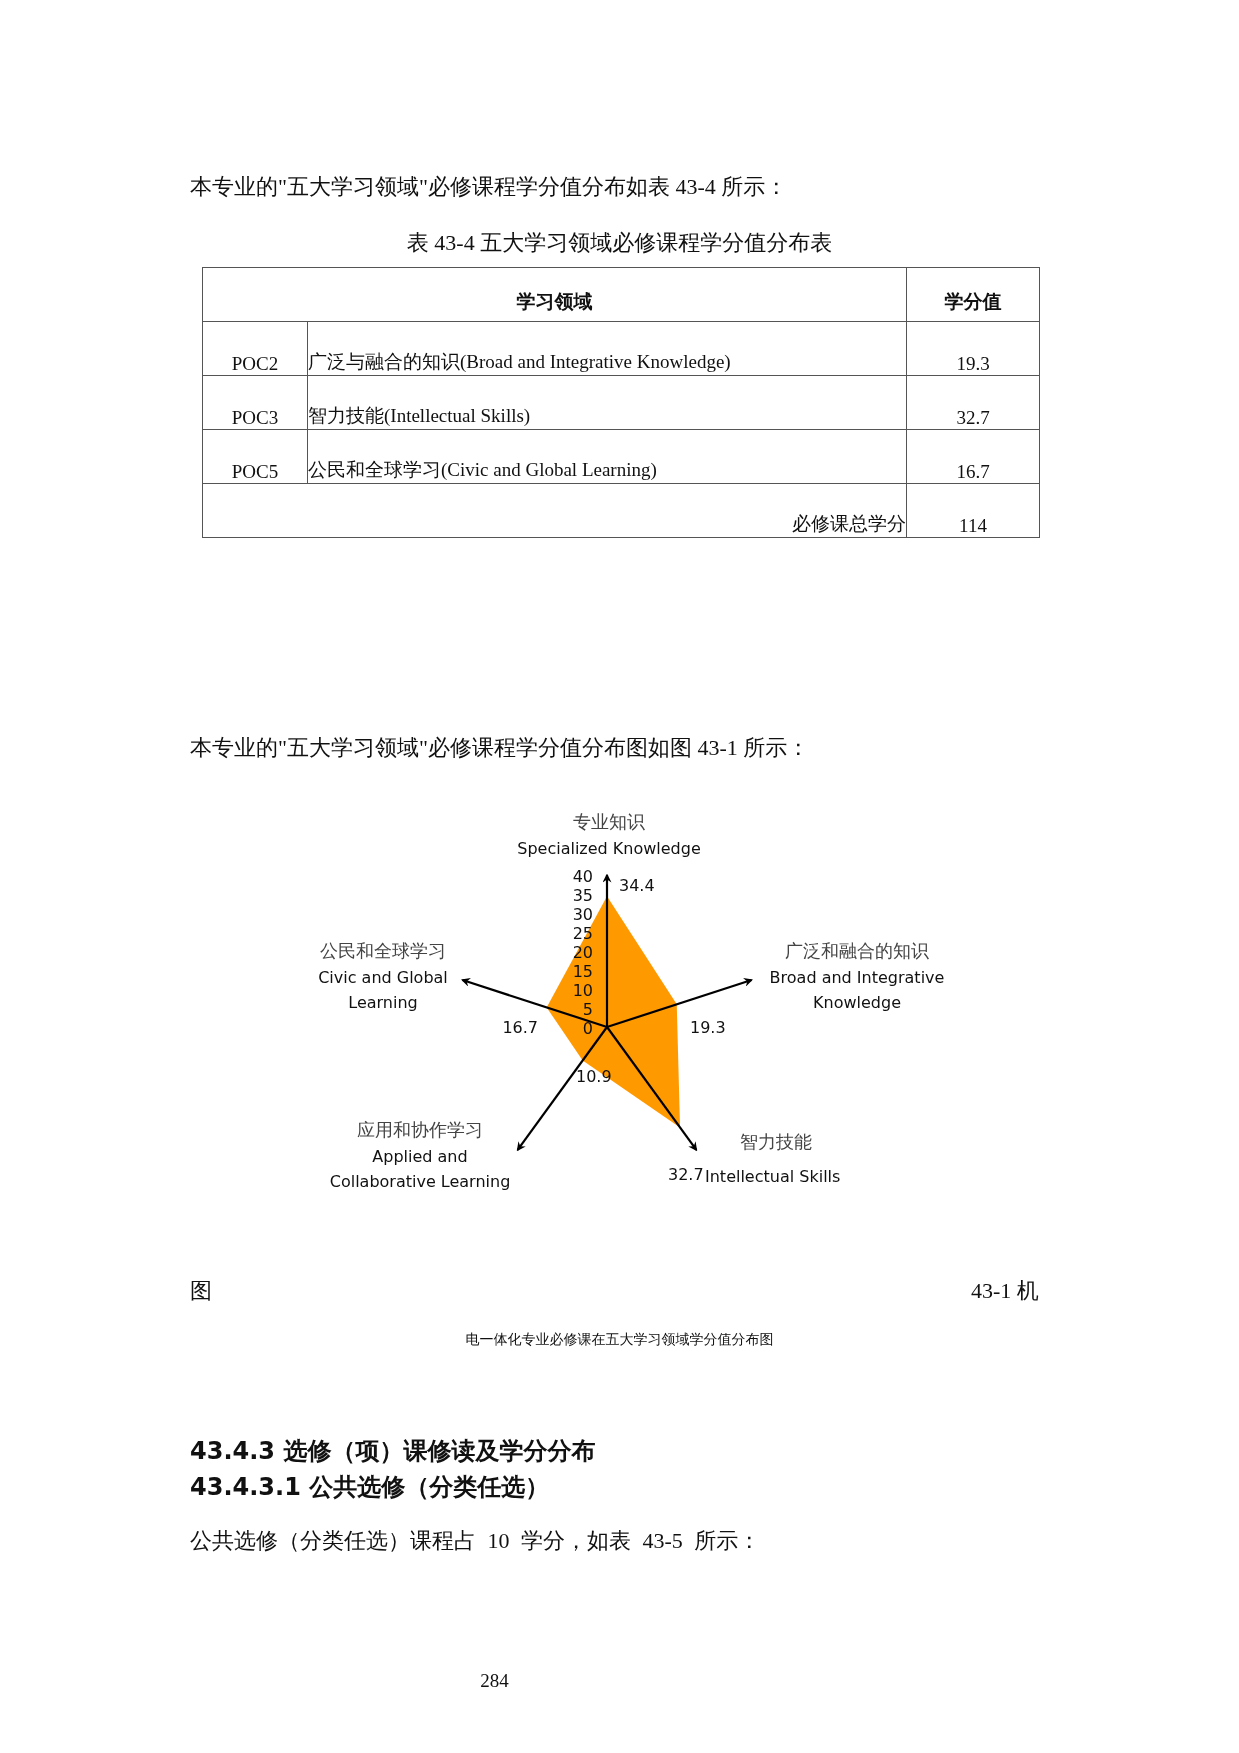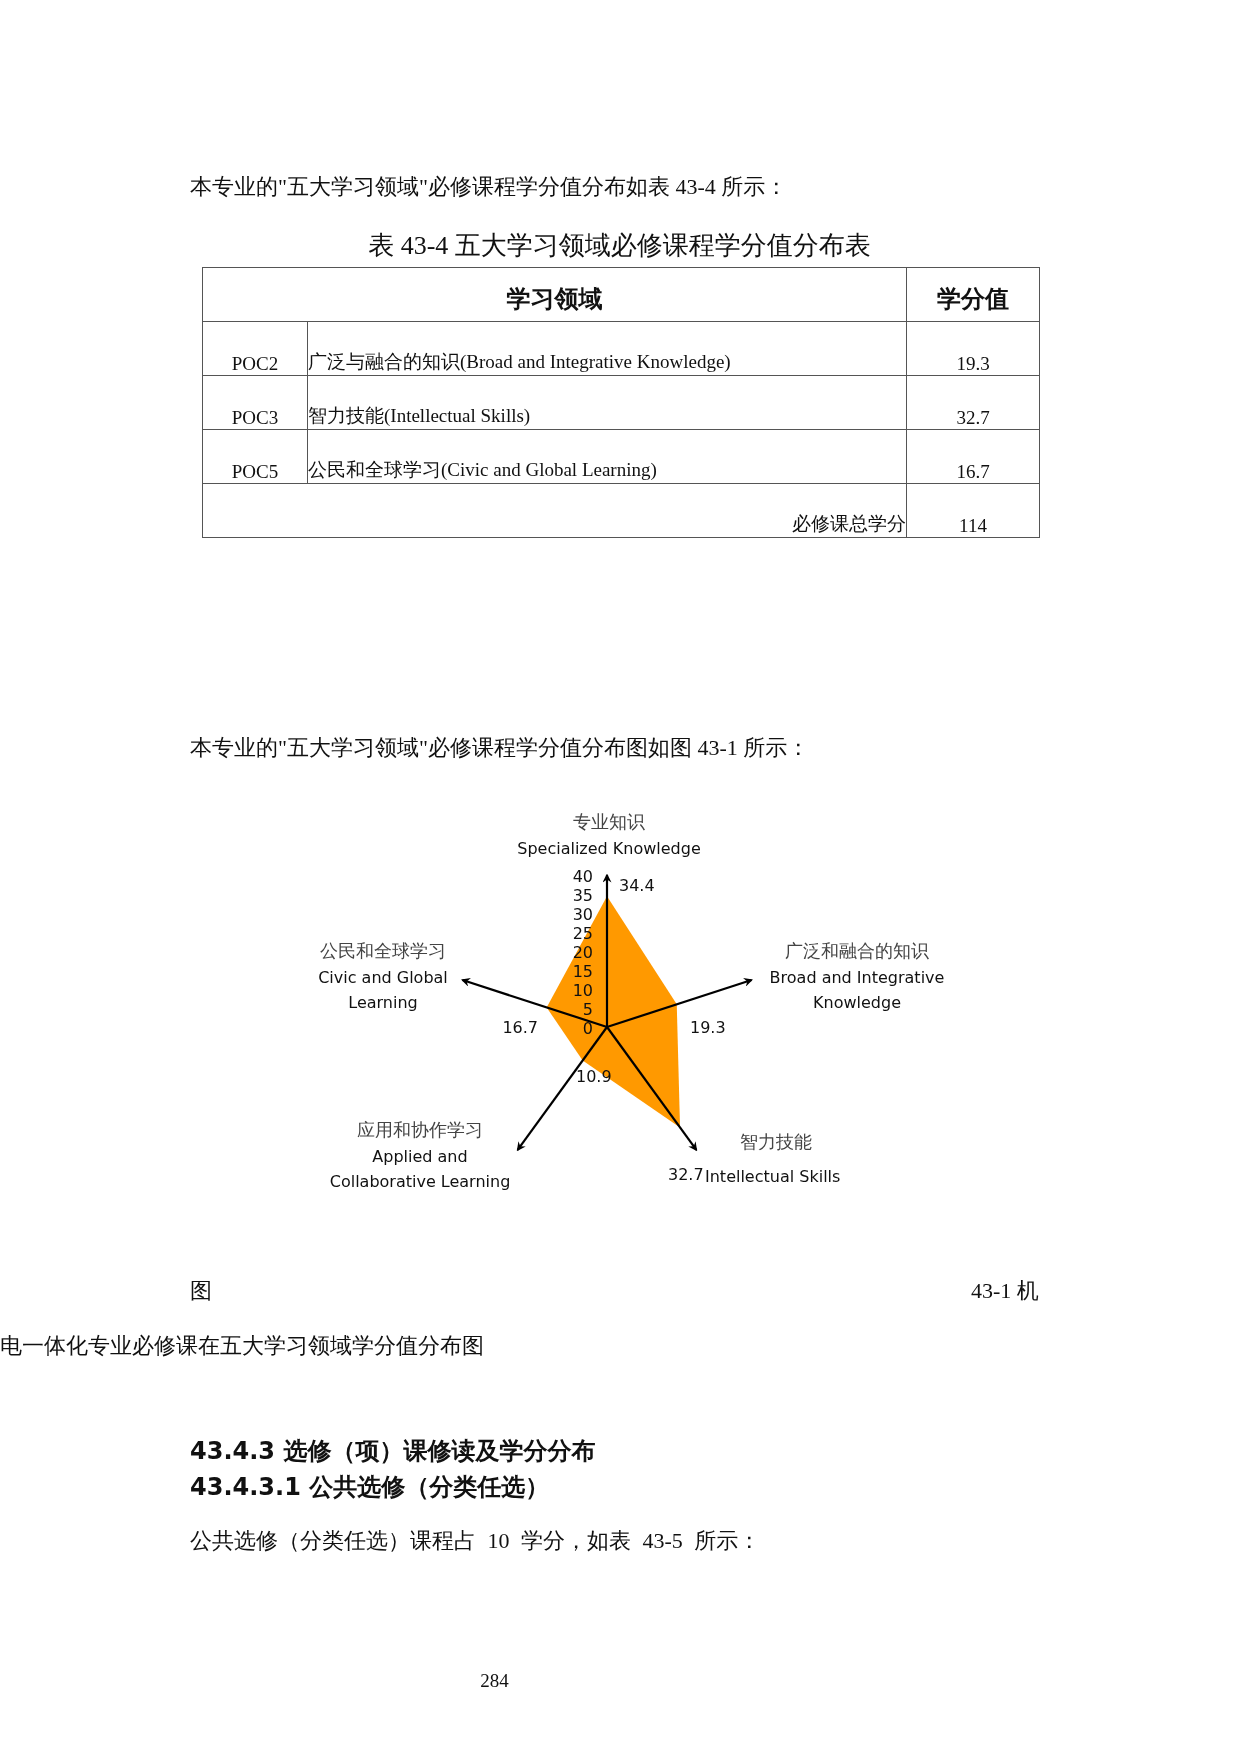--- a/index.html
+++ b/index.html
@@ -1,35 +1,35 @@
 <!DOCTYPE html>
 <html><head>
 <meta charset="utf-8">
 <style>
   html, body { margin: 0; padding: 0; background: #ffffff; }
   body { width: 1239px; height: 1753px; position: relative; overflow: hidden;
          font-family: "Liberation Serif", "DejaVu Serif", serif; color: #111; }
   .abs { position: absolute; white-space: nowrap; }
   .body-text { font-size: 22px; }
   .intro1 { left: 190px; top: 172px; }
-  .caption { left: 0; width: 1239px; top: 228px; text-align: center; font-size: 26px; }
+  .caption { left: 0; width: 1239px; top: 228px; text-align: center; font-size: 22px; }
   table.credits { position: absolute; left: 202px; top: 267px; width: 838px;
     border-collapse: collapse; font-size: 19px; }
   table.credits td, table.credits th { border: 1.6px solid #555; padding: 0; height: 53px; vertical-align: bottom; }
-  table.credits th { font-family: "DejaVu Sans", "Liberation Sans", sans-serif; font-weight: bold; font-size: 24px;
+  table.credits th { font-family: "DejaVu Sans", "Liberation Sans", sans-serif; font-weight: bold; font-size: 19px;
     vertical-align: bottom; padding-bottom: 6px; height: 47px; }
   td.code { width: 104px; text-align: center; padding-bottom: 6px; }
   td.desc { text-align: left; padding-bottom: 6px; padding-left: 1px; }
   td.val { width: 132px; text-align: center; padding-bottom: 6px; }
   td.total-label { text-align: right; padding-bottom: 6px; padding-left: 1px; }
   .intro2 { left: 190px; top: 733px; }
   #radar { position: absolute; left: 0; top: 790px; }
   .fig-left { left: 190px; top: 1276px; font-size: 22px; }
   .fig-right { left: 971px; top: 1276px; font-size: 22px; }
-  .fig-caption { left: 0; width: 1239px; top: 1331px; font-size: 22px; }
+  .fig-caption { left: 0; width: 1239px; top: 1331px; text-align: center; font-size: 14px; }
   .h3 { font-family: "DejaVu Sans", "Liberation Sans", sans-serif; font-weight: bold; font-size: 24px; left: 190px; }
   .h3a { top: 1428px; margin-top: 7px; }
   .h3b { top: 1471px; }
   .para { left: 190px; top: 1526px; font-size: 22px; word-spacing: 6px; }
   .pagenum { left: 0; width: 989px; top: 1670px; text-align: center; font-size: 19px; }
   svg text { font-family: "DejaVu Sans", "Liberation Sans", sans-serif; }
 </style>
 </head>
 <body>
 

